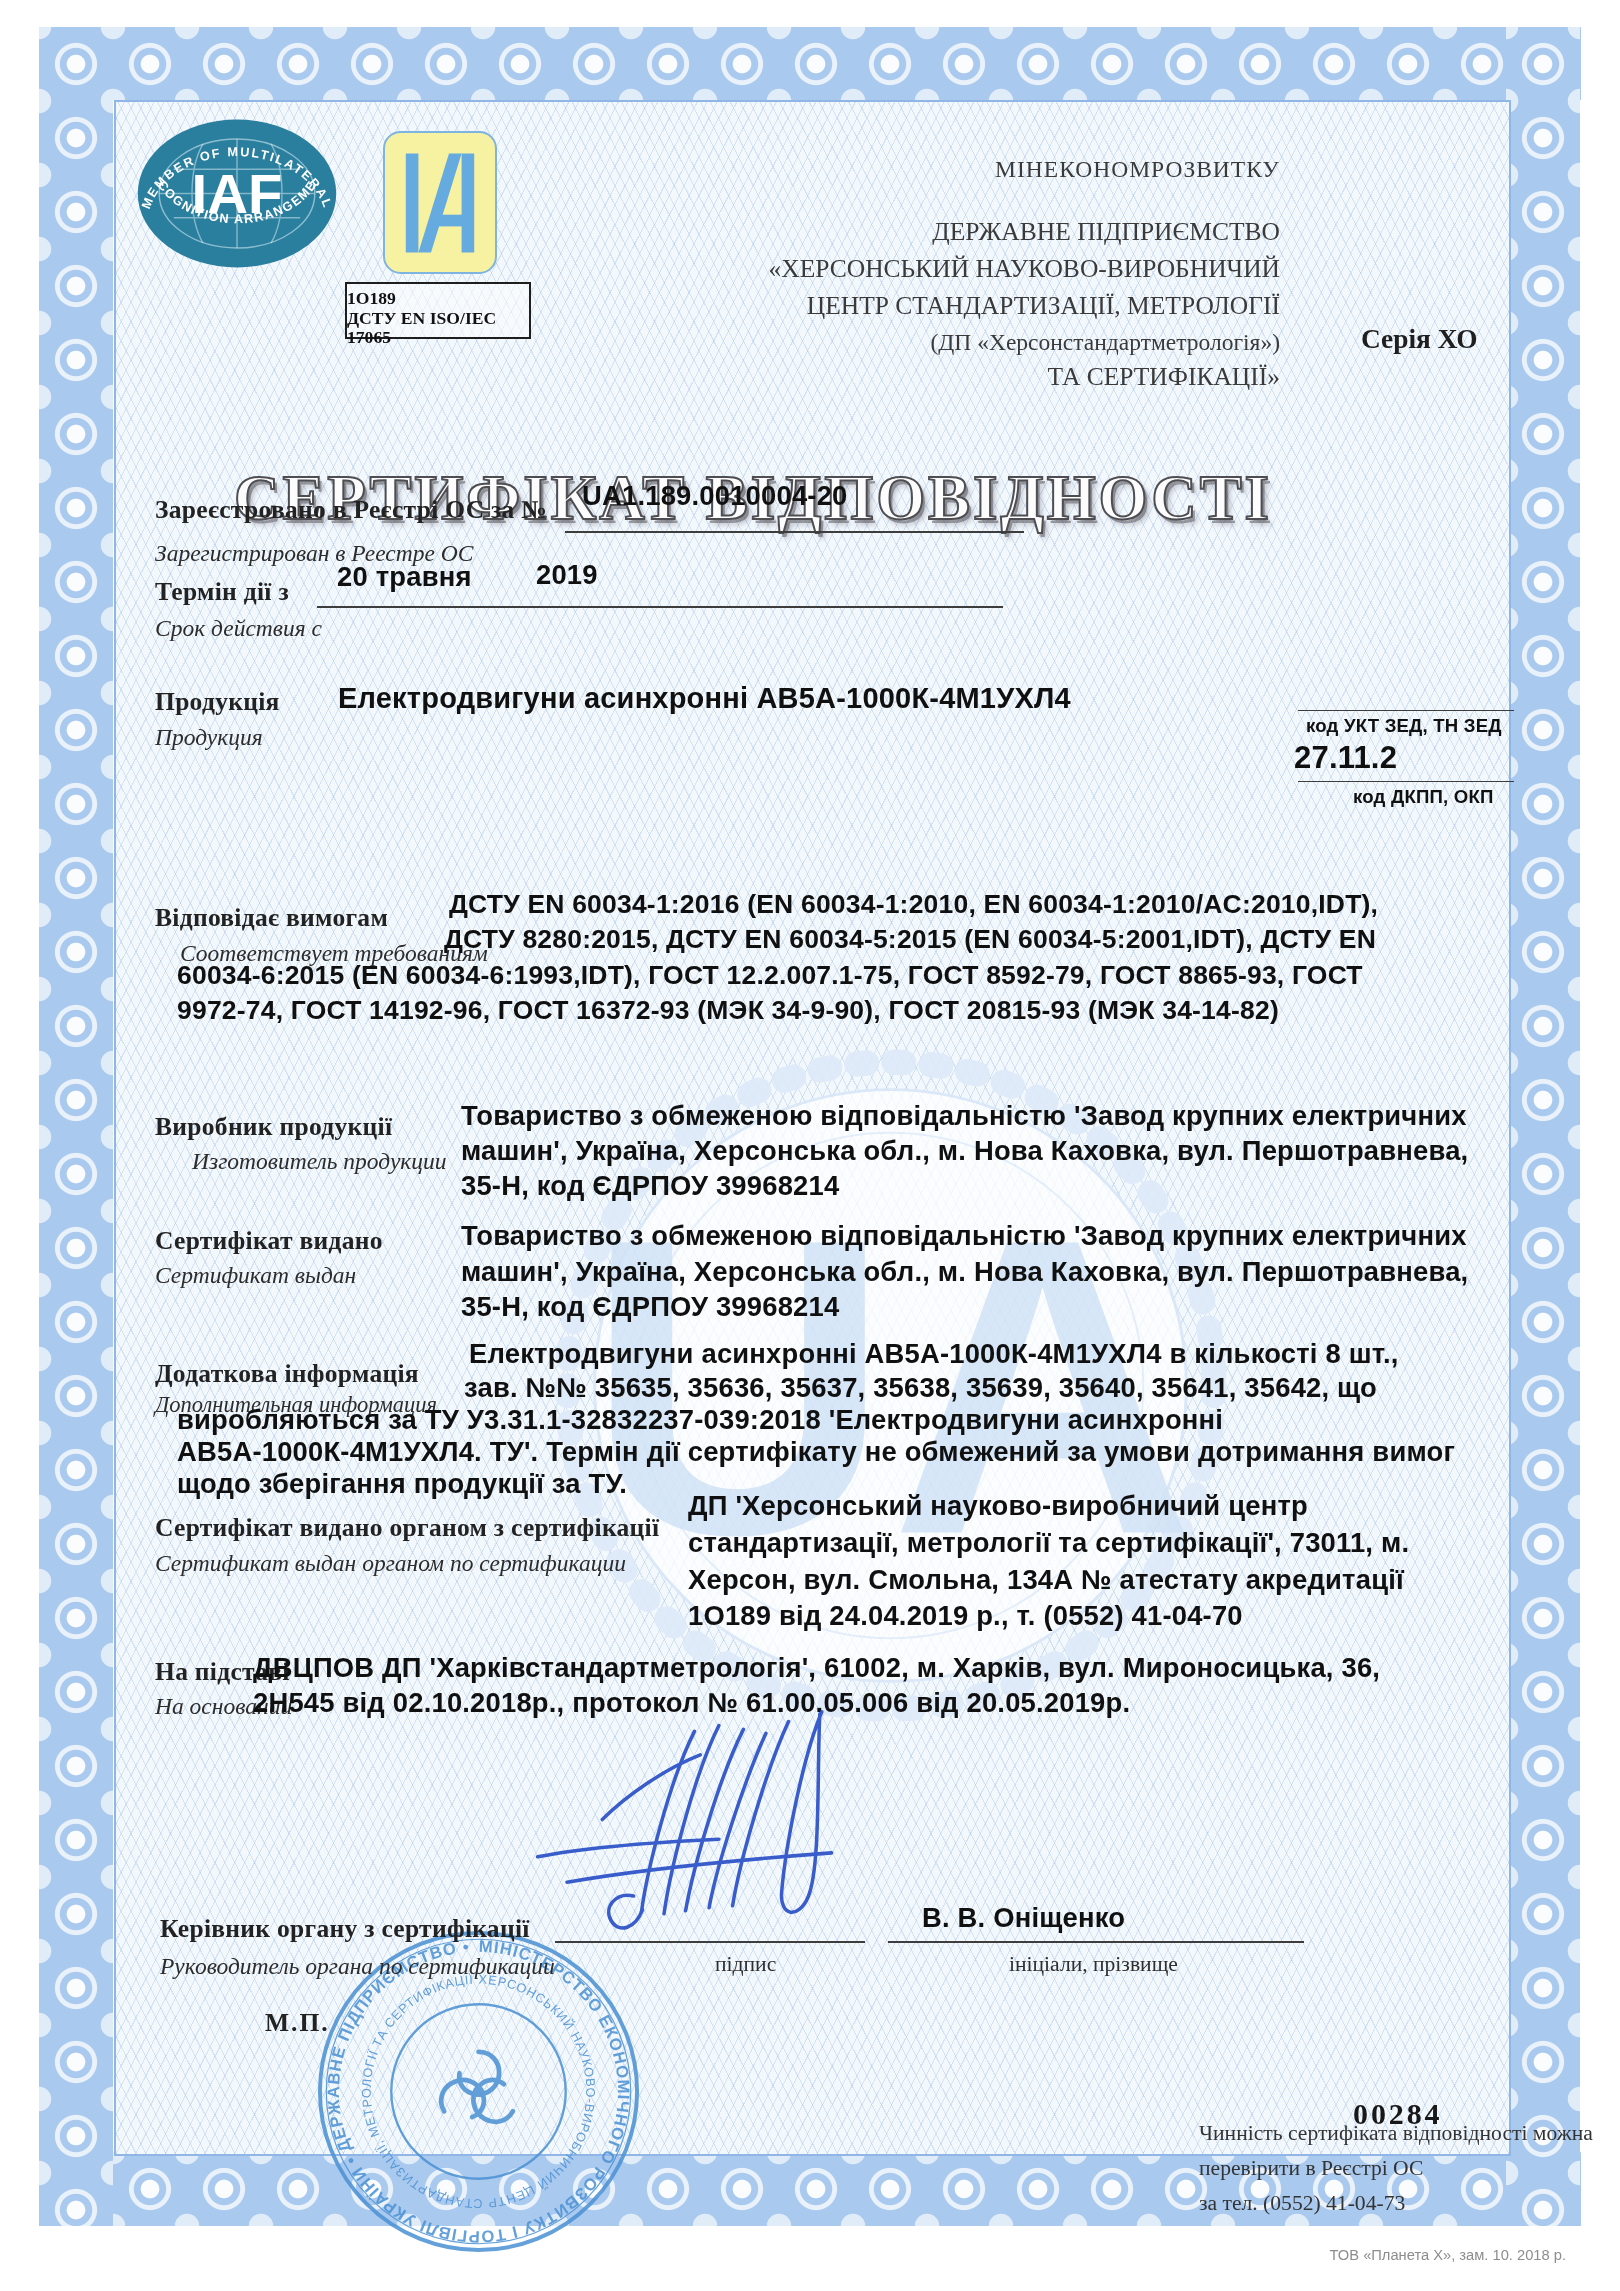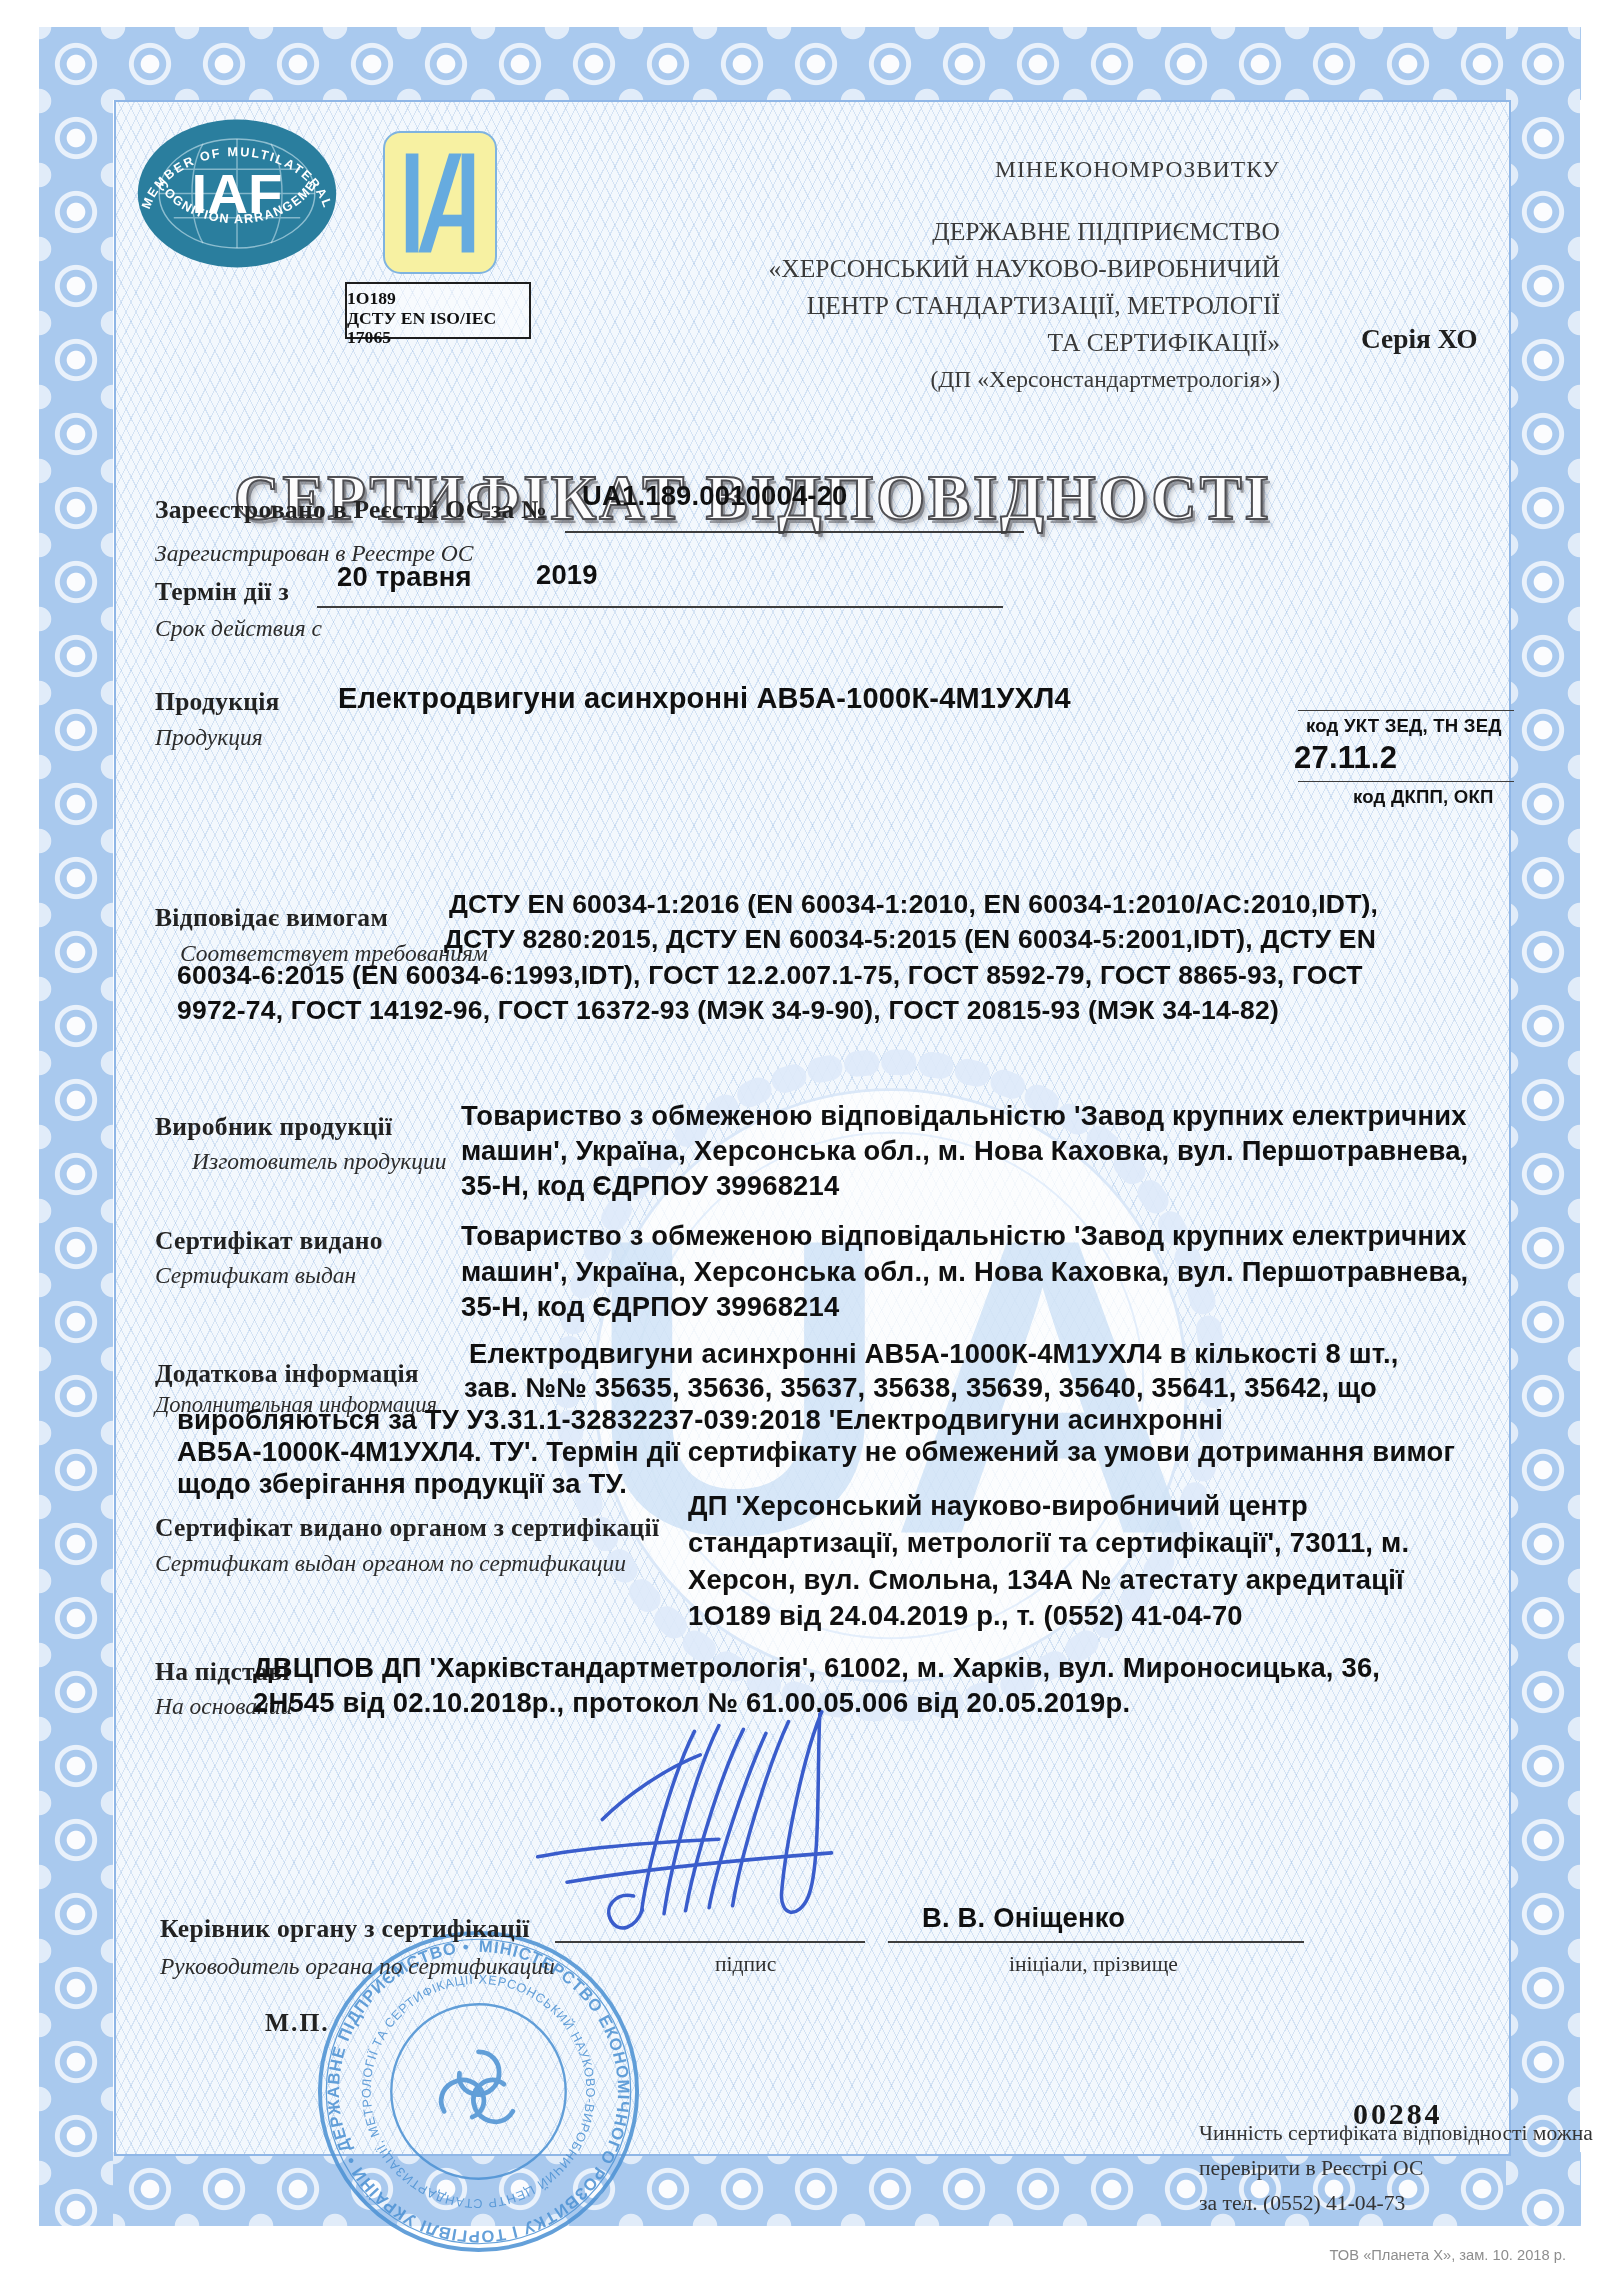--- a/index.html
+++ b/index.html
@@ -100,22 +100,22 @@
     <div class="accr-box" style="left:229px;top:180px;">
       <div class="l1">1О189</div>
       <div class="l2">ДСТУ EN ISO/ІЕС 17065</div>
     </div>
 
     <div class="hdr-center" style="top:15.7px;font:23.5px 'Liberation Serif',serif;letter-spacing:1px;">МІНЕКОНОМРОЗВИТКУ</div>
     <div class="hdr-center" style="top:74px;font:25.5px/1.45 'Liberation Serif',serif;">
       <div>ДЕРЖАВНЕ ПІДПРИЄМСТВО</div>
       <div>«ХЕРСОНСЬКИЙ НАУКОВО-ВИРОБНИЧИЙ</div>
       <div>ЦЕНТР СТАНДАРТИЗАЦІЇ, МЕТРОЛОГІЇ</div>
+      <div style="font-size:23.5px;">(ДП «Херсонстандартметрологія»)</div>
       <div>ТА СЕРТИФІКАЦІЇ»</div>
-      <div style="font-size:23.5px;">(ДП «Херсонстандартметрологія»)</div>
     </div>
     <div class="abs" style="left:1245px;top:222px;font:bold 27.4px 'Liberation Serif',serif;color:#1f1f1f;">Серія ХО</div>
 
     <div class="title">СЕРТИФІКАТ ВІДПОВІДНОСТІ</div>
 
     <div class="val" style="left:466px;top:378px;">UA1.189.0010004-20</div>
     <div class="uline" style="left:449px;top:429px;width:459px;"></div>
     <div class="lbl" style="left:39px;top:394px;">Зареєстровано в Реєстрі ОС за №</div>
     <div class="lbl-ru" style="left:39px;top:439px;">Зарегистрирован в Реестре ОС</div>
 

